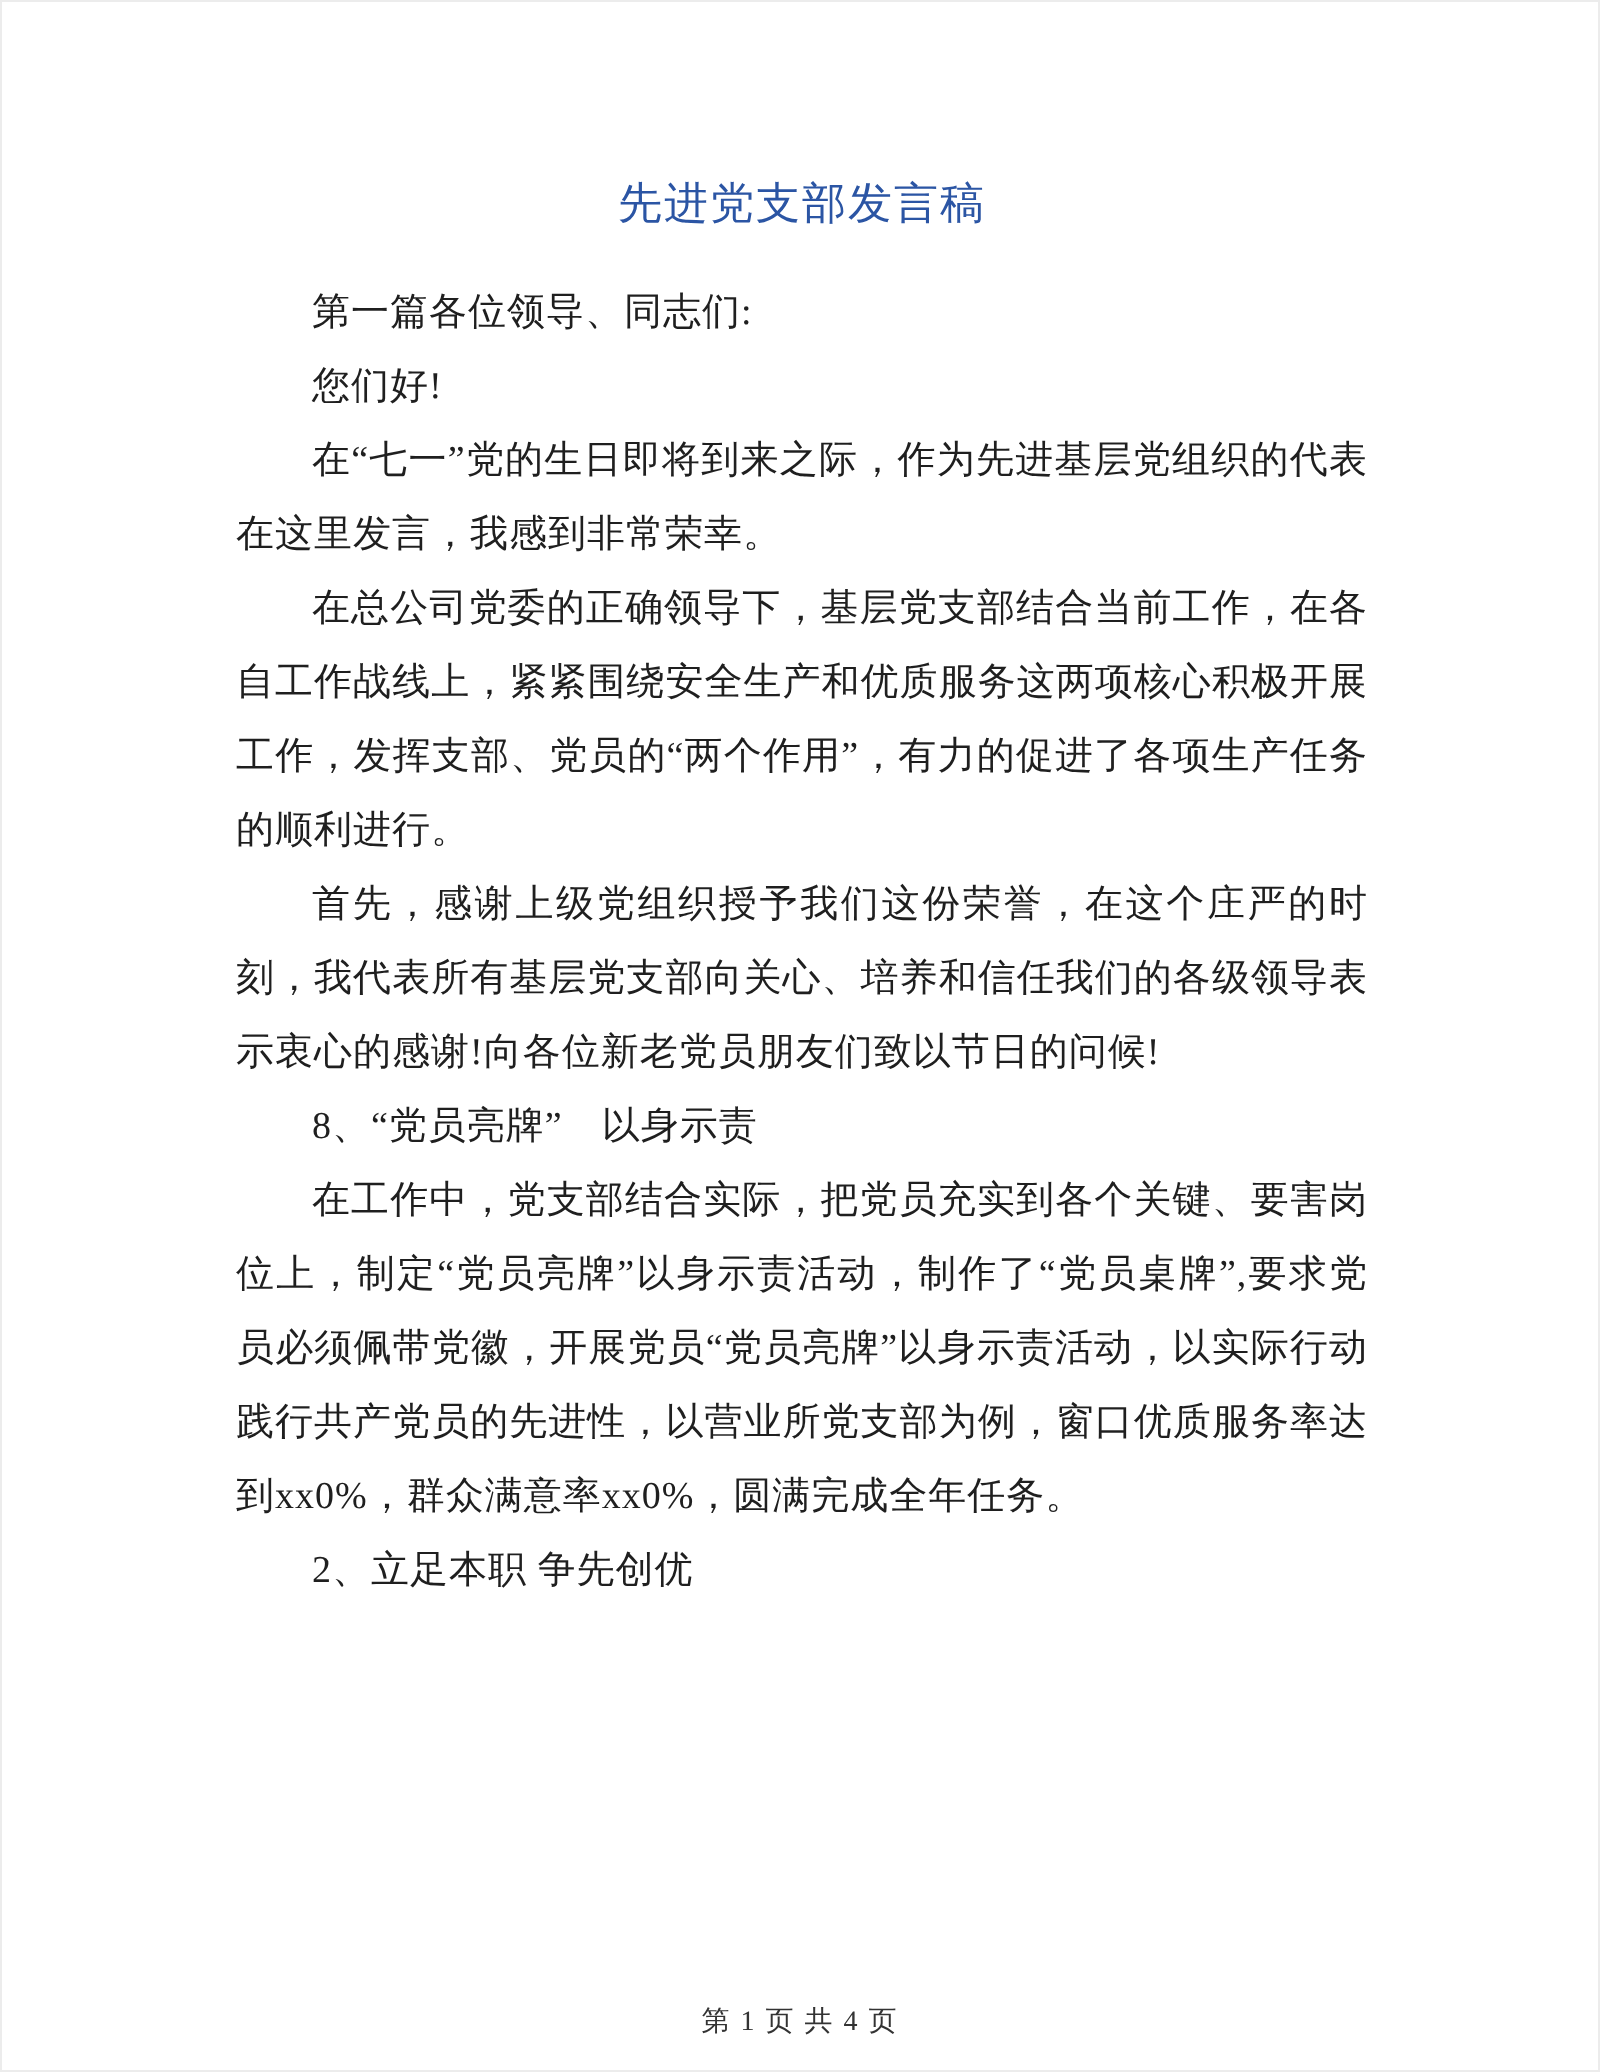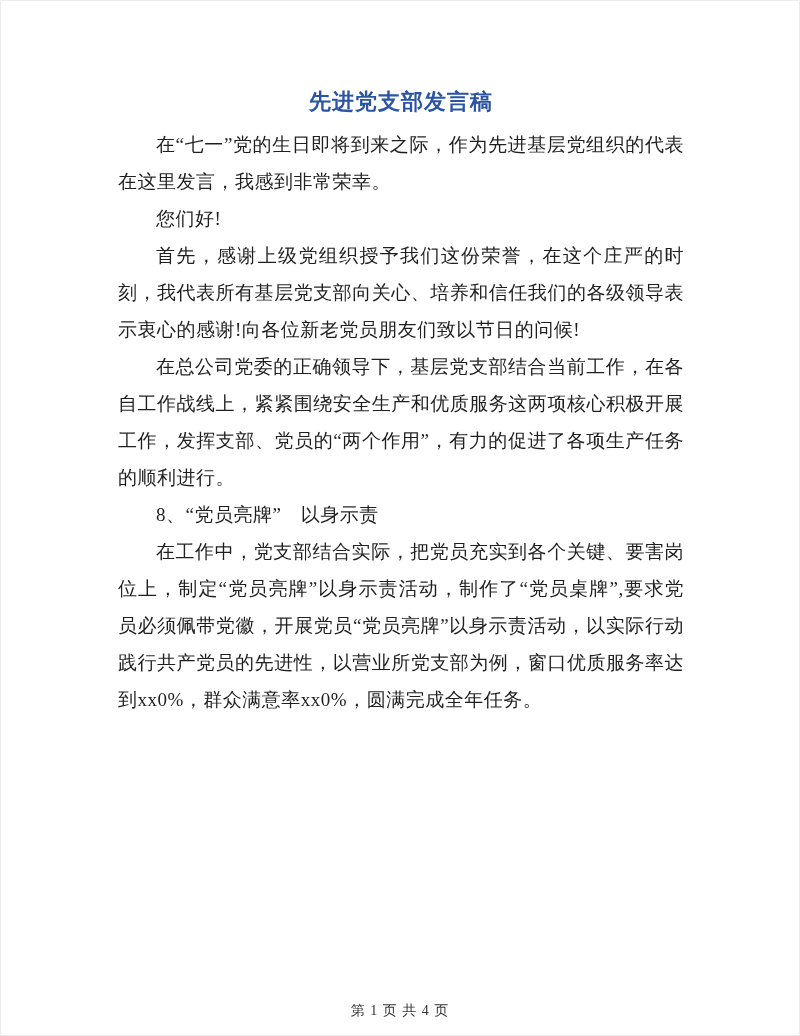--- a/index.html
+++ b/index.html
@@ -18,24 +18,24 @@
     font-family: "Liberation Serif", "DejaVu Serif", serif;
     color: #1f1f1f;
   }
   .content {
     position: absolute;
     left: 118px;
     top: 86px;
     width: 566px;
   }
   .doc-title {
-    margin: 0 0 8px 0;
+    margin: 0 0 20px 0;
     text-align: center;
     font-size: 22px;
-    font-weight: bold;
+    font-weight: normal;
     line-height: 32px;
     letter-spacing: 1px;
   }
   .body-text p {
     margin: 0;
     font-size: 19px;
     line-height: 37px;
     text-align: justify;
     text-indent: 2em;
     letter-spacing: 0.5px;
@@ -52,22 +52,24 @@
     letter-spacing: 1px;
   }
 </style>
 </head>
 <body>
 
 <div class="page" style="color: rgb(31, 31, 31);">
   <div class="content">
     <h1 class="doc-title" style="color: rgb(43, 85, 164);">先进党支部发言稿</h1>
     <div class="body-text">
+      <p>第一篇各位领导、同志们:</p>
+      <p>您们好!</p>
       <p>在“七一”党的生日即将到来之际，作为先进基层党组织的代表在这里发言，我感到非常荣幸。</p>
-      <p>您们好!</p>
+      <p>在总公司党委的正确领导下，基层党支部结合当前工作，在各自工作战线上，紧紧围绕安全生产和优质服务这两项核心积极开展工作，发挥支部、党员的“两个作用”，有力的促进了各项生产任务的顺利进行。</p>
       <p>首先，感谢上级党组织授予我们这份荣誉，在这个庄严的时刻，我代表所有基层党支部向关心、培养和信任我们的各级领导表示衷心的感谢!向各位新老党员朋友们致以节日的问候!</p>
-      <p>在总公司党委的正确领导下，基层党支部结合当前工作，在各自工作战线上，紧紧围绕安全生产和优质服务这两项核心积极开展工作，发挥支部、党员的“两个作用”，有力的促进了各项生产任务的顺利进行。</p>
       <p>8、“党员亮牌”　以身示责</p>
       <p>在工作中，党支部结合实际，把党员充实到各个关键、要害岗位上，制定“党员亮牌”以身示责活动，制作了“党员桌牌”,要求党员必须佩带党徽，开展党员“党员亮牌”以身示责活动，以实际行动践行共产党员的先进性，以营业所党支部为例，窗口优质服务率达到xx0%，群众满意率xx0%，圆满完成全年任务。</p>
+      <p>2、立足本职 争先创优</p>
     </div>
   </div>
   <div class="page-footer">第 1 页 共 4 页</div>
 </div>
 
 </body></html>

